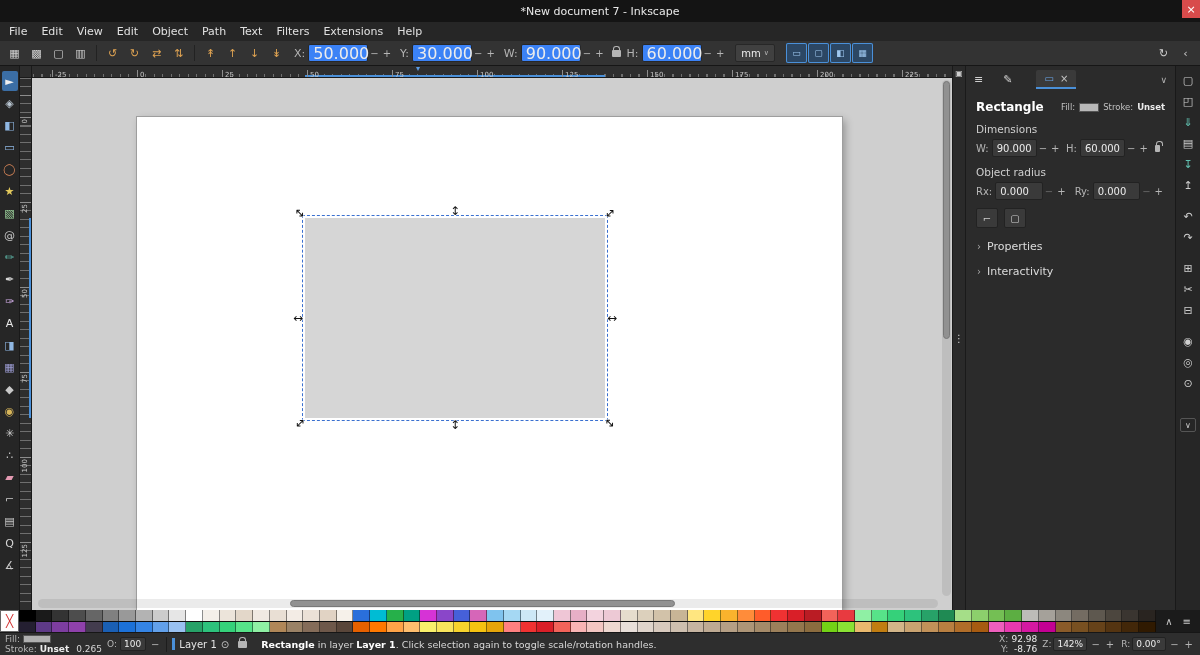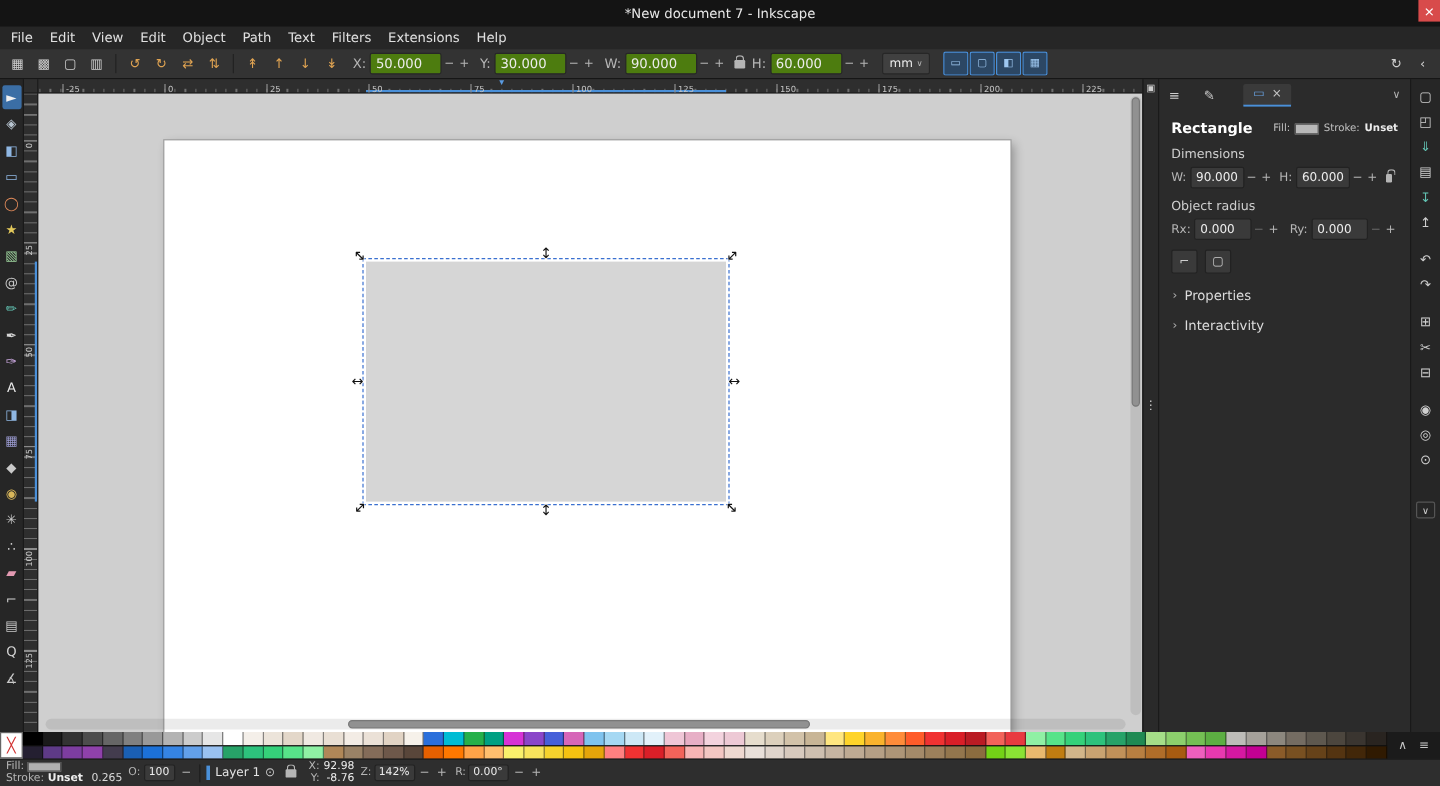--- a/index.html
+++ b/index.html
@@ -13,21 +13,21 @@
 .titlebar .close{position:absolute;right:0;top:0;width:18px;height:18px;background:#d84b4b;color:#fff;display:flex;align-items:center;justify-content:center;font-size:11px;cursor:default;}
 .menubar{height:19px;background:#262626;display:flex;align-items:center;padding-left:2px;}
 .menubar span{padding:0 7px;font-size:11px;color:#e0e0e0;text-align:center;}
 .cmdbar{height:25px;background:#333333;border-bottom:1px solid #161616;display:flex;align-items:center;padding:0 4px;gap:1px;}
 .icon-group{display:flex;align-items:center;gap:1px;}
 .tbtn{width:21px;height:20px;display:flex;align-items:center;justify-content:center;font-size:11px;border-radius:2px;}
 .tbtn.toggled{background:#2c4764;box-shadow:inset 0 0 0 1px #4a90d9;font-size:9px;}
 .vsep{width:1px;height:16px;background:#222;margin:0 4px;}
 .spin{display:flex;align-items:center;margin-left:6px;}
 .spin label{color:#b5b5b5;margin-right:3px;font-size:11px;}
-.val{width:60px;height:18px;background:#4d7c0f;border:1px solid #272727;border-radius:2px;color:#ececec;font-size:11px;display:flex;align-items:center;padding:0 4px;}
+.val{width:60px;height:18px;background:#3b82f6;border:1px solid #272727;border-radius:2px;color:#ececec;font-size:16px;display:flex;align-items:center;padding:0 4px;}
 .mini{color:#b5b5b5;font-size:10px;padding:0 2px;}
 .mini.dim{color:#6a6a6a;}
 .unit{display:flex;align-items:center;gap:3px;height:18px;background:#404040;border:1px solid #272727;border-radius:2px;padding:0 5px;margin-left:8px;font-size:10px;color:#ececec;}
 .unit .caret{font-size:7px;color:#b5b5b5;}
 .flex-spacer{flex:1;}
 .lockicon{position:relative;width:9px;height:7px;background:#b5b5b5;border-radius:1px;display:inline-block;margin:0 5px;}
 .lockicon::before{content:"";position:absolute;top:-4px;left:1px;width:5px;height:4px;border:1.5px solid #b5b5b5;border-bottom:none;border-radius:3px 3px 0 0;}
 
 
 .main{height:544px;display:flex;}
@@ -550,20 +550,23 @@
     <span class="sfield">100</span>
     <span class="mini">−</span>
   </div>
   <div class="vdiv"></div>
   <div class="layer-block">
     <span class="layer-colorbar"></span>
     <span class="layer-name">Layer 1</span>
     <span class="lbtn">⊙</span>
     <span class="lockicon"></span>
   </div>
+  <div class="msg">
+    <b>Rectangle</b><span> in layer </span><b>Layer 1</b><span>. Click selection again to toggle scale/rotation handles.</span>
+  </div>
   <div class="xy">
     <div class="xy-row">
       <span class="fs-label">X:</span>
       <span class="xy-val">92.98</span>
     </div>
     <div class="xy-row">
       <span class="fs-label">Y:</span>
       <span class="xy-val">-8.76</span>
     </div>
   </div>

